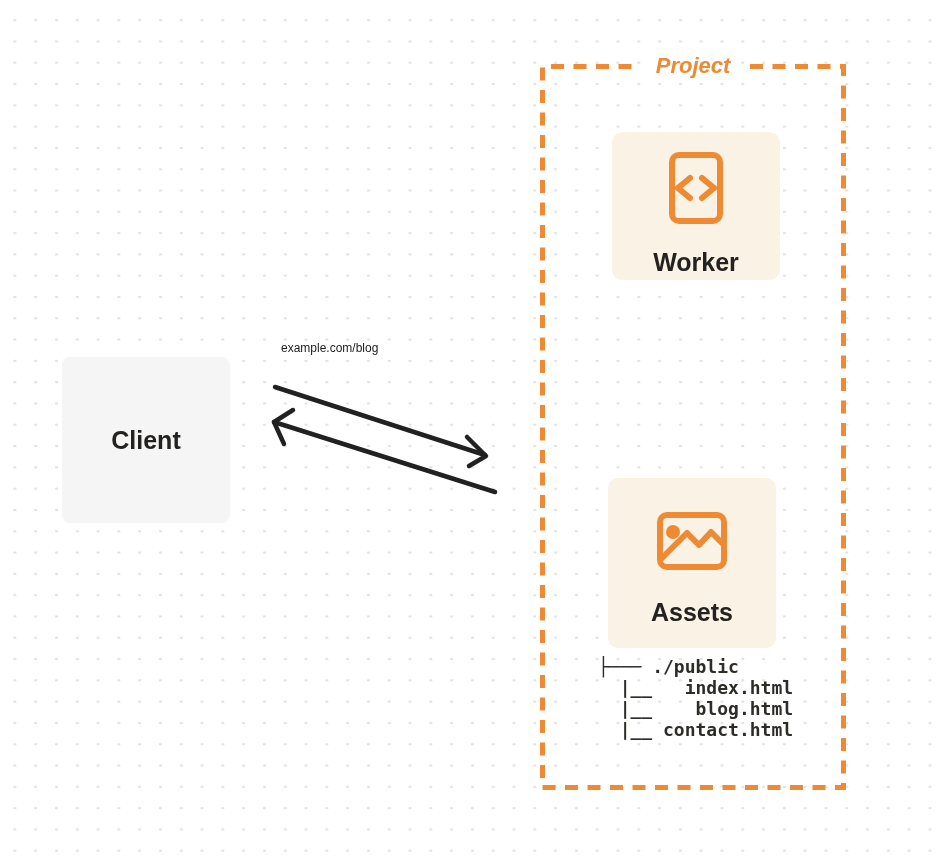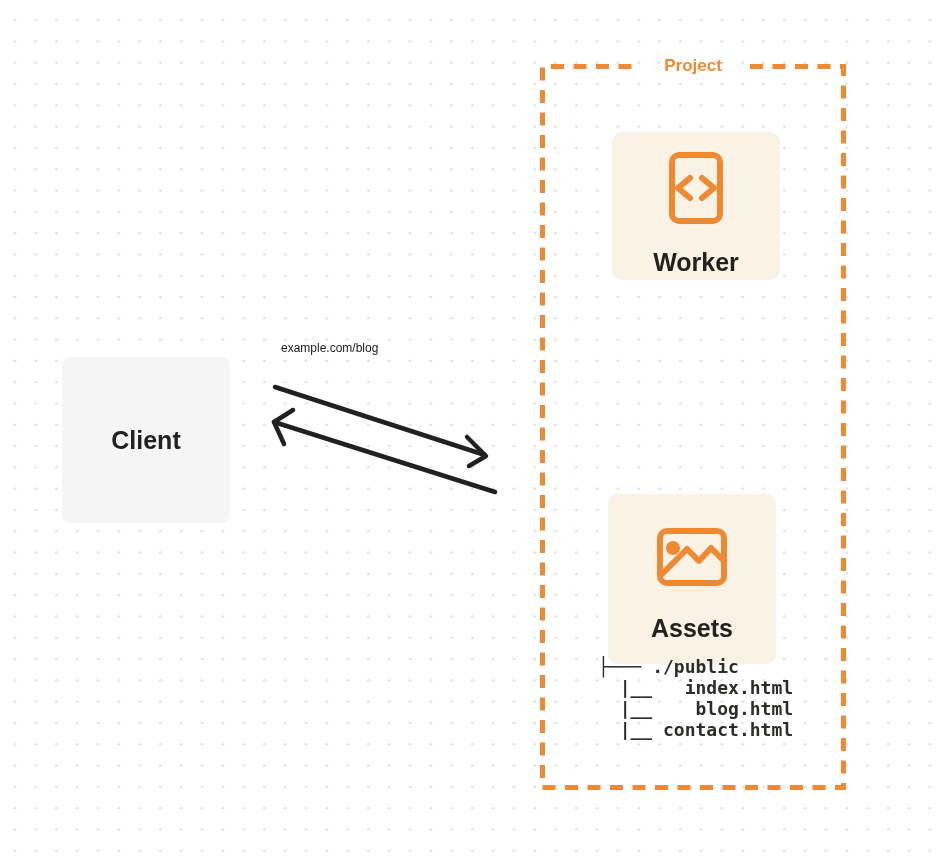--- a/index.html
+++ b/index.html
@@ -55,33 +55,34 @@
     width: 306px; height: 726px;
   }
   .project-border { position: absolute; left: 0; top: 0; width: 306px; height: 726px; }
   .project-border path {
     fill: none; stroke: #ed8a33; stroke-width: 5;
     stroke-dasharray: 13 9.5;
   }
   .project-title {
     position: absolute; left: 50%; top: 3px;
     transform: translate(-50%, -55%);
-    font-size: 17px; font-weight: 700; color: #ed8a33;
+    font-size: 22px; font-weight: 700; color: #ed8a33;
     white-space: nowrap;
+    font-style: italic;
   }
 
   
   .node-card {
     position: absolute;
     width: 168px;
     background: #fbf2e6;
     border-radius: 10px;
   }
   .worker-card { left: 72px; top: 68px; height: 148px; }
-  .assets-card { left: 68px; top: 414px; height: 170px; margin-top: 16px; }
+  .assets-card { left: 68px; top: 414px; height: 170px; }
   .node-icon { position: absolute; }
   .worker-card .node-icon { left: 57px; top: 20px; }
   .assets-card .node-icon { left: 49px; top: 34px; }
   .node-label {
     position: absolute; left: 0; width: 100%;
     text-align: center;
     font-size: 25px; font-weight: 700; color: #232220;
   }
   .worker-card .node-label { top: 116px; }
   .assets-card .node-label { top: 120px; }

